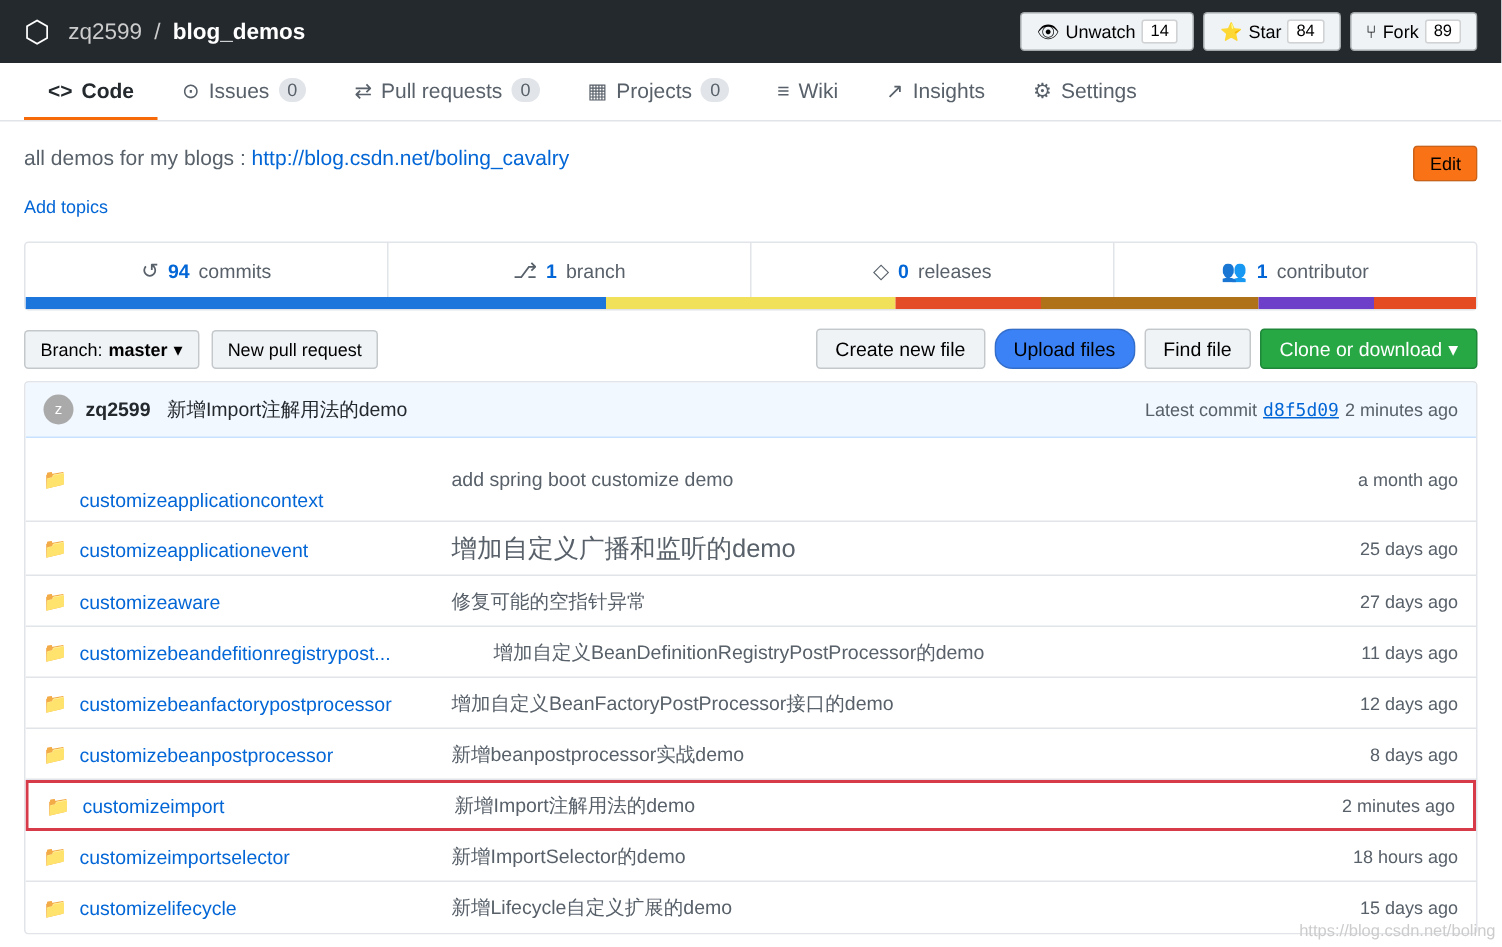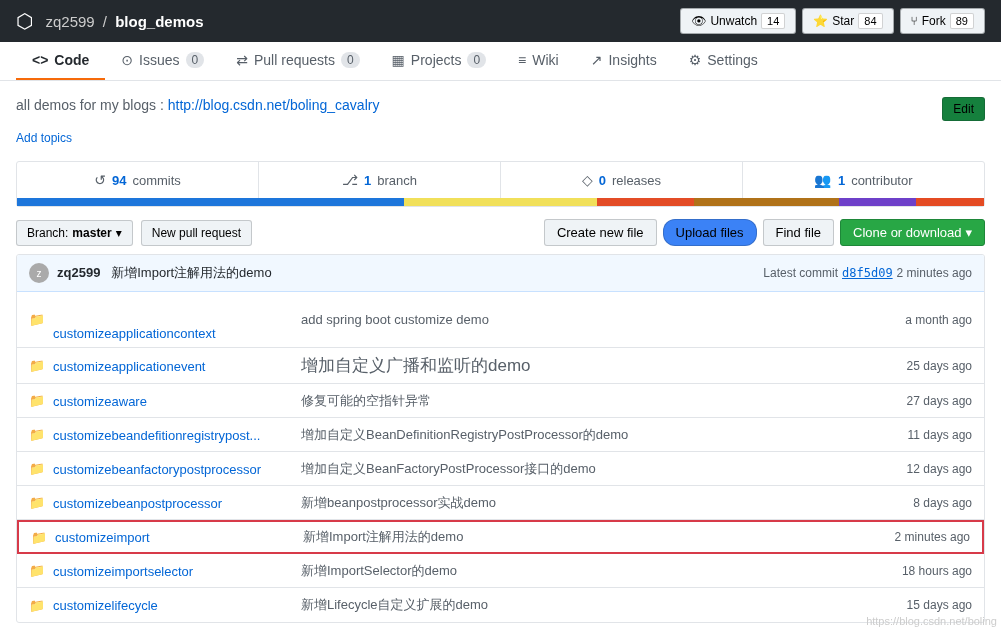--- a/index.html
+++ b/index.html
@@ -68,21 +68,21 @@
   </a>
 </div>
 
 <div style="padding:16px 16px 0 16px;">
   
   <div style="display:flex; align-items:flex-start; justify-content:space-between; margin-bottom:8px;">
     <div>
       <span style="font-size:14px; color:#586069;">all demos for my blogs : </span>
       <a href="#" style="color:#0366d6; text-decoration:none; font-size:14px;">http://blog.csdn.net/boling_cavalry</a>
     </div>
-    <button style="background:#15803d; border:1px solid rgba(27,31,35,.2); border-radius:3px; padding:4px 10px; font-size:12px; cursor:pointer;">Edit</button>
+    <button style="background:#f97316; border:1px solid rgba(27,31,35,.2); border-radius:3px; padding:4px 10px; font-size:12px; cursor:pointer;">Edit</button>
   </div>
   <a href="#" style="color:#0366d6; font-size:12px; text-decoration:none; display:inline-block; margin-bottom:16px;">Add topics</a>
 
   
   <div style="border:1px solid #e1e4e8; border-radius:3px; margin-bottom:12px;">
     <div style="display:flex; align-items:center;">
       <div style="flex:1; text-align:center; padding:10px 8px; border-right:1px solid #e1e4e8; display:flex; align-items:center; justify-content:center; gap:6px;">
         <span style="color:#586069;">↺</span>
         <a href="#" style="color:#0366d6; text-decoration:none; font-weight:600; font-size:13px;">94</a>
         <span style="font-size:13px; color:#586069;">commits</span>
@@ -175,21 +175,21 @@
       <a href="#" style="color:#0366d6; text-decoration:none; font-size:13px;">customizeaware</a>
     </span>
     <span style="flex:1; font-size:13px; color:#586069; padding-left:8px;">修复可能的空指针异常</span>
     <span style="font-size:12px; color:#586069; text-align:right; min-width:120px;">27 days ago</span>
   </div>
         <div style="display: flex; align-items: center; padding: 6px 12px; border-bottom: 1px solid rgb(225, 228, 232); min-height: 34px;">
     <span style="width:16px; margin-right:8px; color:#586069; flex-shrink:0; font-size:13px;">📁</span>
     <span style="width:240px; flex-shrink:0;">
       <a href="#" style="color:#0366d6; text-decoration:none; font-size:13px;">customizebeandefitionregistrypost...</a>
     </span>
-    <span style="flex:1; font-size:13px; color:#586069; padding-left:8px;">增加自定义BeanDefinitionRegistryPostProcessor的demo</span>
+    <span style="flex:1; font-size:13px; color:#586069; padding-left:8px;margin-left:28px;">增加自定义BeanDefinitionRegistryPostProcessor的demo</span>
     <span style="font-size:12px; color:#586069; text-align:right; min-width:120px;">11 days ago</span>
   </div>
         <div style="display: flex; align-items: center; padding: 6px 12px; border-bottom: 1px solid rgb(225, 228, 232); min-height: 34px;">
     <span style="width:16px; margin-right:8px; color:#586069; flex-shrink:0; font-size:13px;">📁</span>
     <span style="width:240px; flex-shrink:0;">
       <a href="#" style="color:#0366d6; text-decoration:none; font-size:13px;">customizebeanfactorypostprocessor</a>
     </span>
     <span style="flex:1; font-size:13px; color:#586069; padding-left:8px;">增加自定义BeanFactoryPostProcessor接口的demo</span>
     <span style="font-size:12px; color:#586069; text-align:right; min-width:120px;">12 days ago</span>
   </div>

